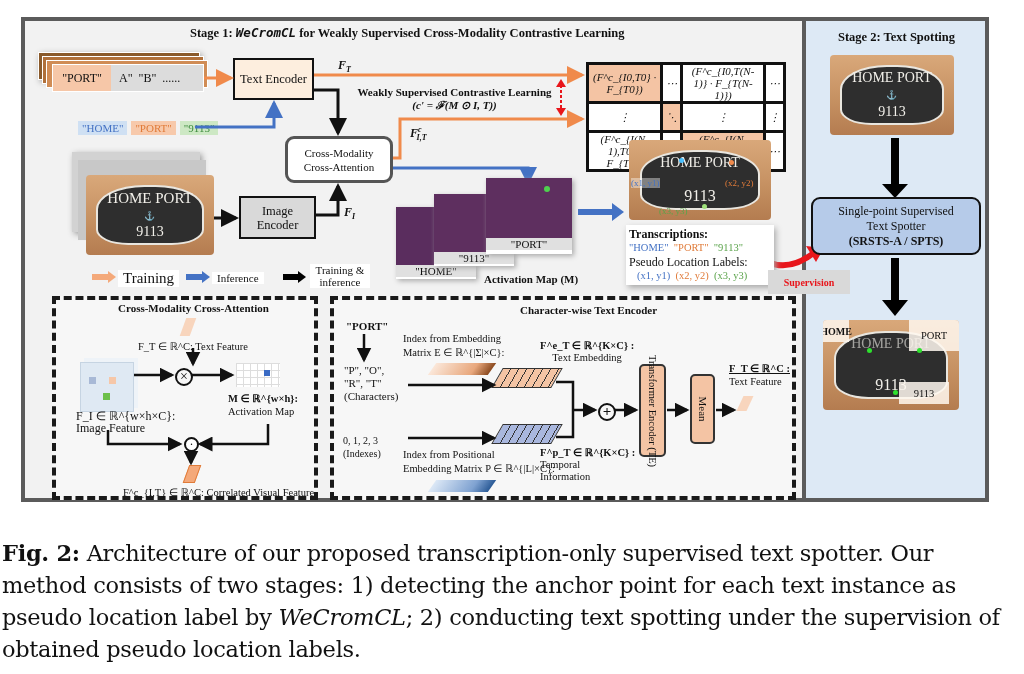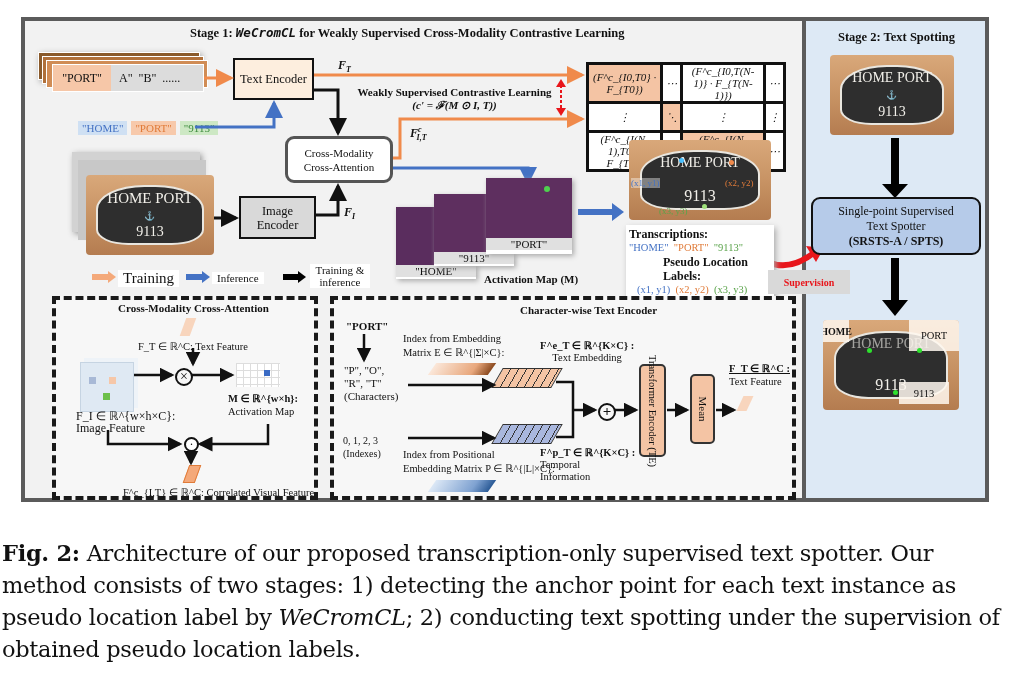--- a/index.html
+++ b/index.html
@@ -201,21 +201,21 @@
   <span class="abs" style="left:73px; top:64px; width:5px; height:5px; border-radius:50%; background:#9ee07a;"></span>
 </div>
 
 <div class="abs" style="left:626px; top:225px; width:142px; background:#fff; padding:2px 3px; box-shadow:2px 3px 6px #aaa; font-size:12px; line-height:14px;">
   <div style="font-weight:bold;">Transcriptions:</div>
   <div style="font-size:10.5px;">
     <span style="color:#4472c4;">"HOME"</span>&nbsp;
     <span style="color:#e07b39;">"PORT"</span>&nbsp;
     <span style="color:#5aa34a;">"9113"</span>
   </div>
-  <div style="font-weight:bold;margin-left:34px;">Pseudo Location Labels:</div>
+  <div style="font-weight:normal;">Pseudo Location Labels:</div>
   <div style="font-size:10.5px; padding-left:8px;">
     <span style="color:#4472c4;">(x1, y1)</span>&nbsp;
     <span style="color:#e07b39;">(x2, y2)</span>&nbsp;
     <span style="color:#5aa34a;">(x3, y3)</span>
   </div>
 </div>
 
 <div class="abs" style="left:768px; top:270px; width:82px; height:24px; background:#d9d9d9; color:#e8161b; font-weight:bold; font-size:10px; display:flex; align-items:center; justify-content:center;">Supervision</div>
 
 <div class="abs" style="left:118px; top:270px; font-size:15px; background:#fff; padding:0 5px;">Training</div>

